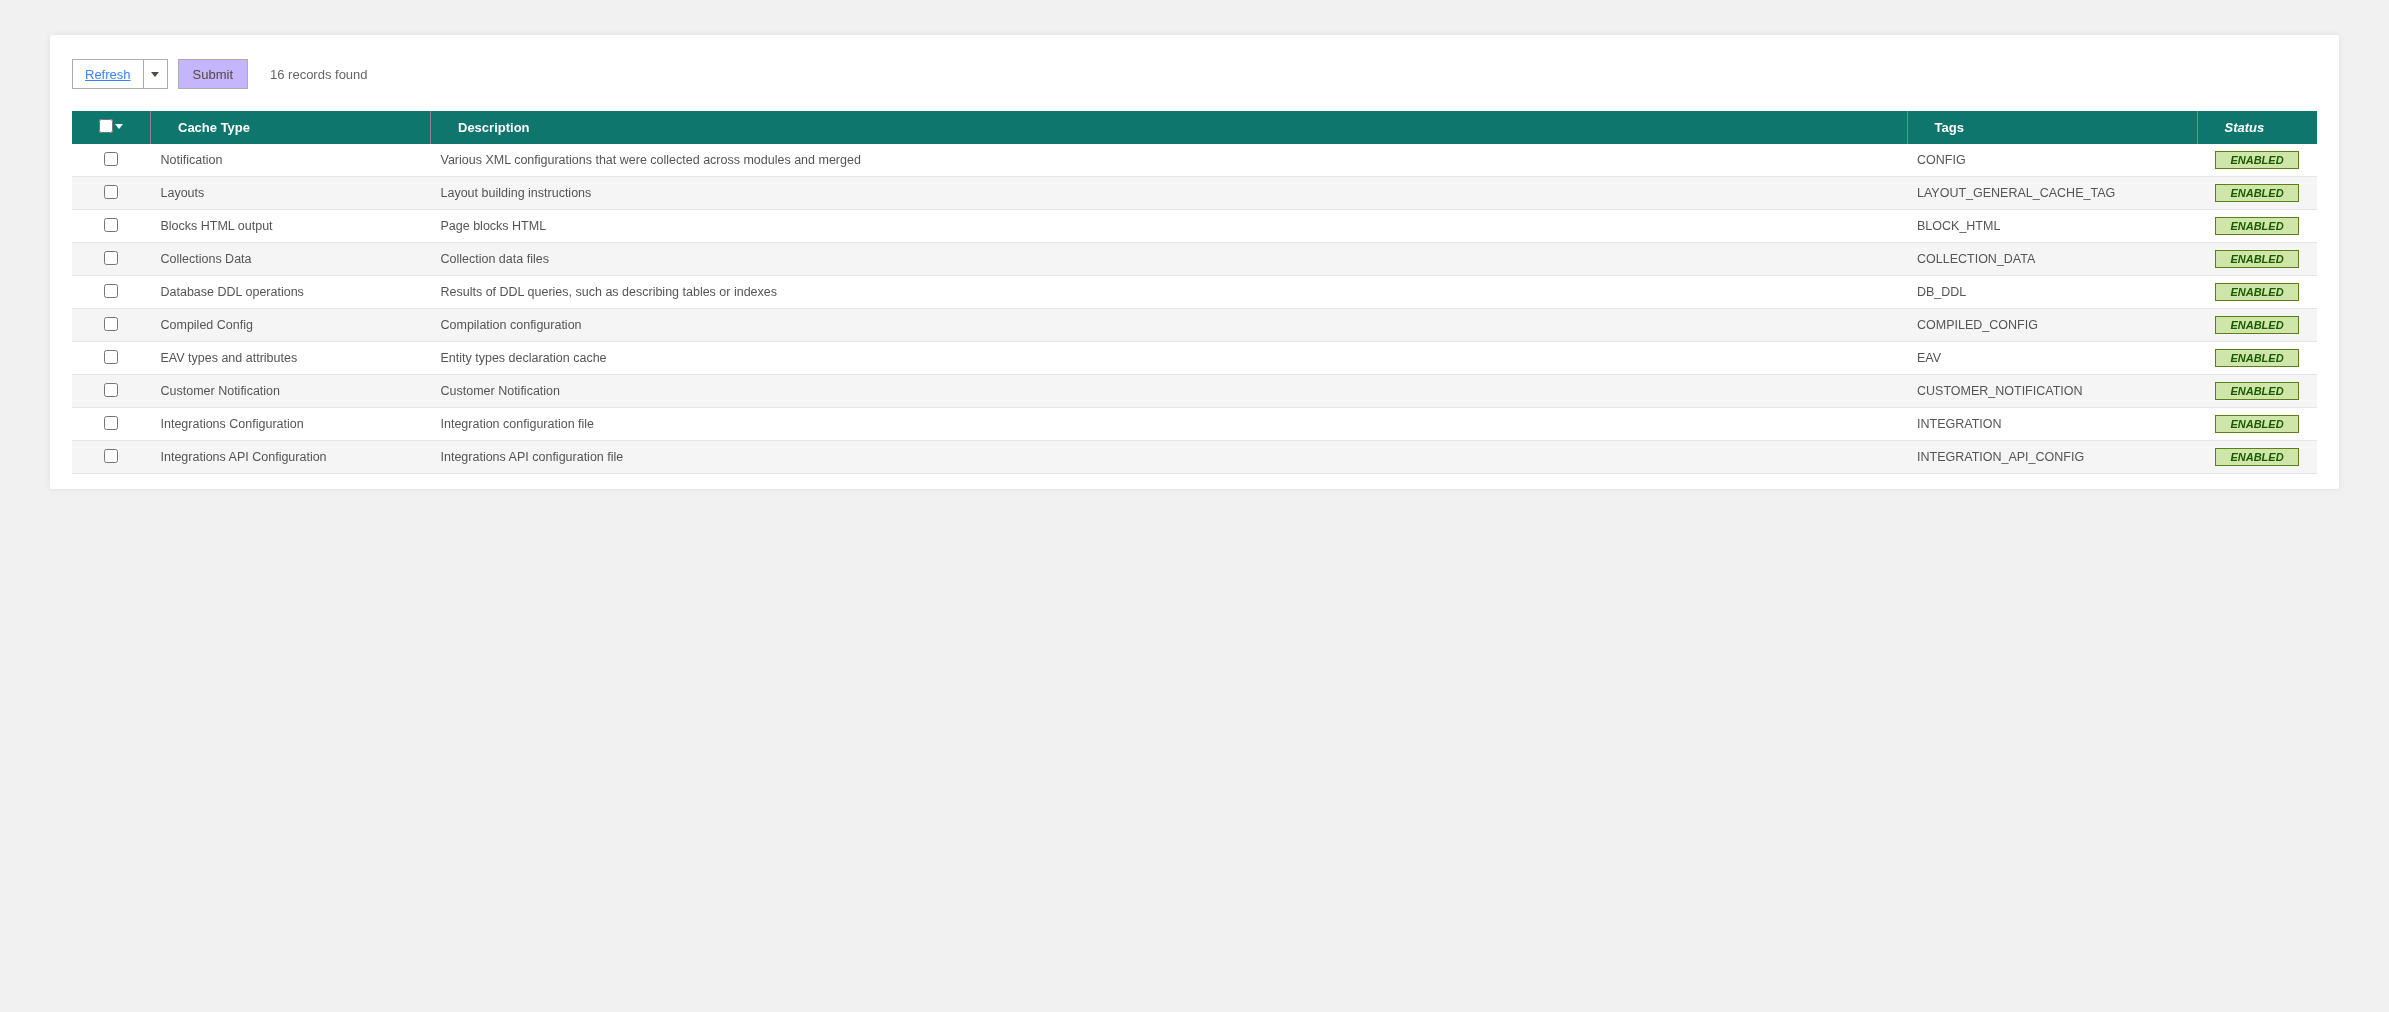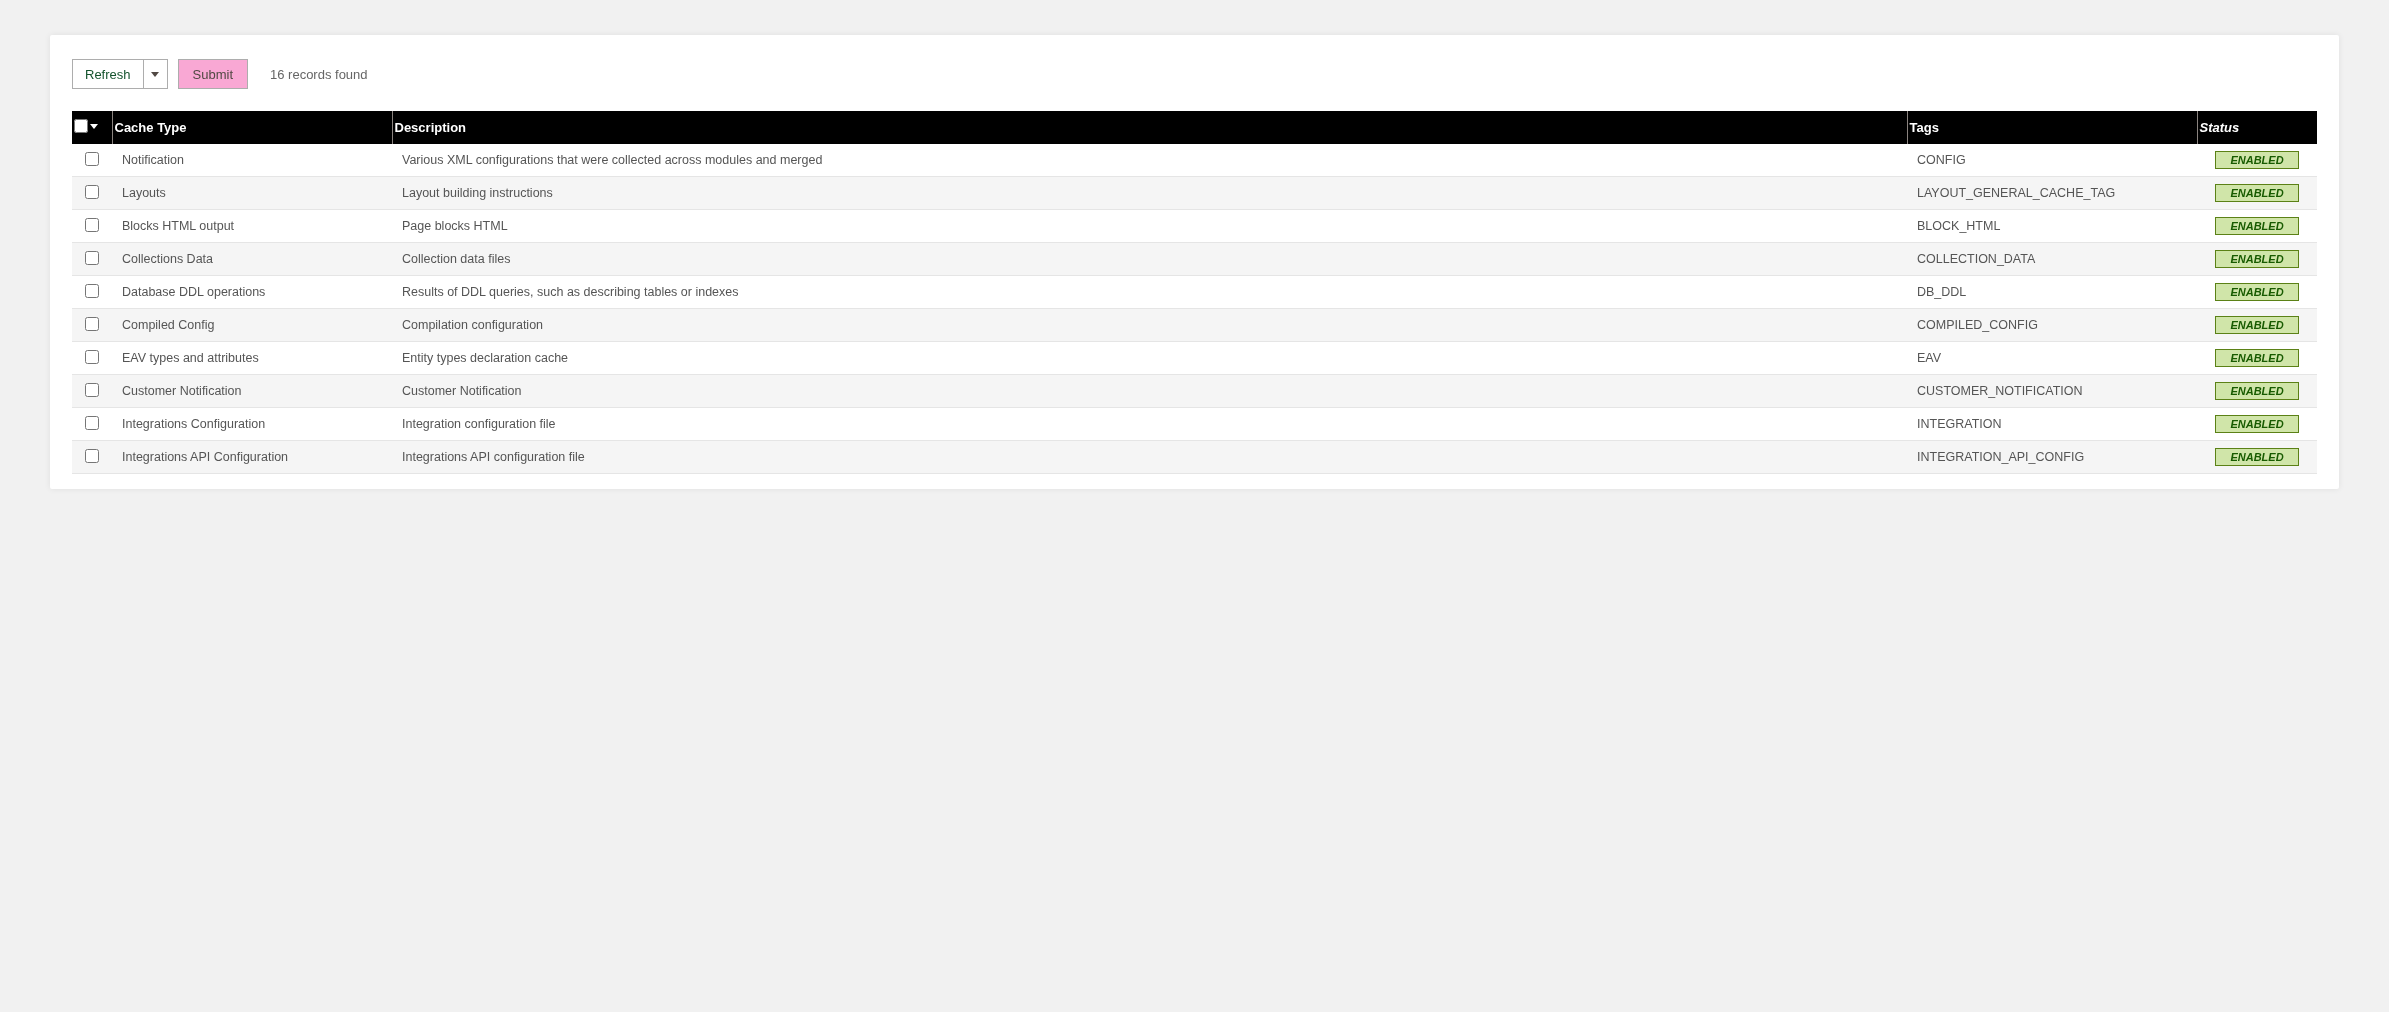--- a/index.html
+++ b/index.html
@@ -55,69 +55,70 @@
   align-items: center;
   gap: 10px;
   padding: 24px 22px 14px 22px;
 }
 .select-group {
   display: flex;
 }
 .select-btn {
   background: #fff;
   border: 1px solid #adadad;
-  color: #14532d;
+  color: #3b82f6;
   font-size: 13px;
   padding: 6px 12px;
   cursor: pointer;
   height: 30px;
+  text-decoration: underline;
 }
 .select-caret {
   background: #fff;
   border: 1px solid #adadad;
   border-left: none;
   width: 24px;
   height: 30px;
   cursor: pointer;
   display: flex;
   align-items: center;
   justify-content: center;
 }
 .select-caret::after {
   content: '';
   border-left: 4px solid transparent;
   border-right: 4px solid transparent;
   border-top: 5px solid #514943;
 }
 .submit-btn {
-  background: #f9a8d4;
+  background: #c4b5fd;
   border: 1px solid #adadad;
   color: #514943;
   font-size: 13px;
   padding: 6px 14px;
   cursor: pointer;
   height: 30px;
 }
 .records-found {
   color: #666;
   font-size: 13px;
   margin-left: 12px;
 }
 .grid {
   width: calc(100% - 44px);
   margin: 8px 22px 14px 22px;
   border-collapse: collapse;
 }
 .grid thead th {
-  background: #000000;
+  background: #0f766e;
   color: #fff;
   font-size: 13px;
   font-weight: 600;
   text-align: left;
-  padding: 8px 2px;
+  padding: 8px 27px;
   border-right: 1px solid #8a837f;
 }
 .grid thead th:last-child { border-right: none; }
 .grid tbody td {
   padding: 7px 10px;
   border-bottom: 1px solid #e5e5e5;
   color: #555;
   font-size: 12.5px;
 }
 .grid tbody tr:nth-child(even) td { background: #f5f5f5; }

